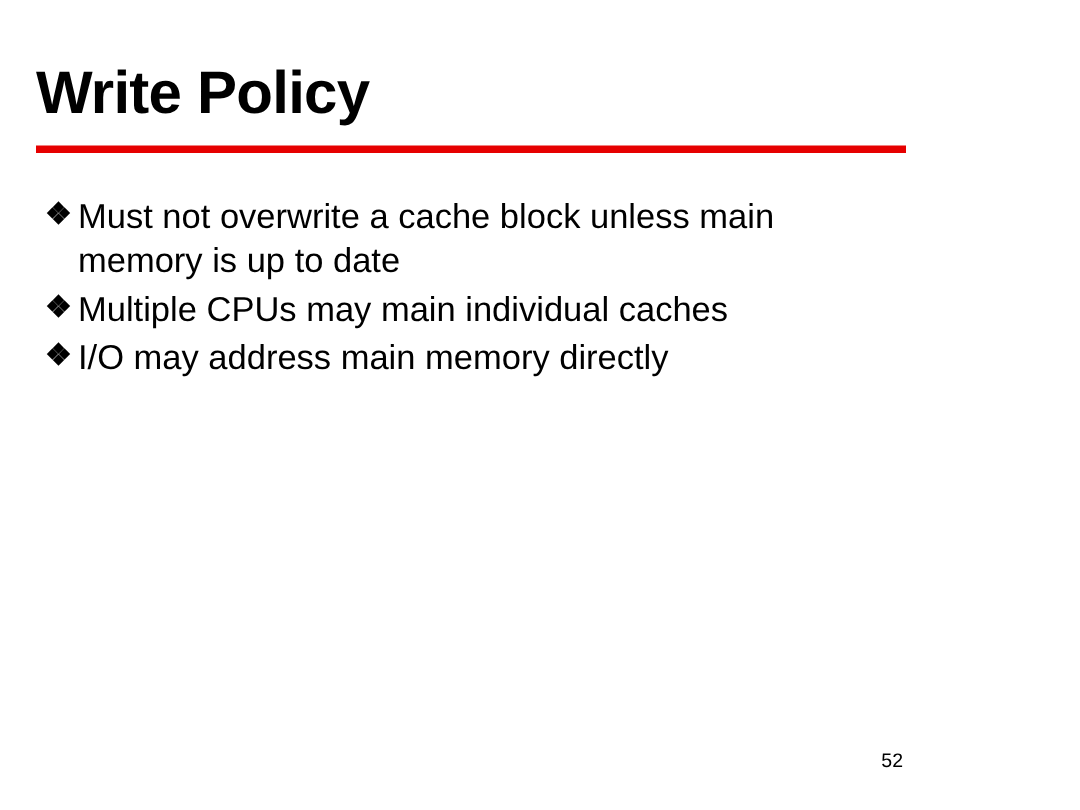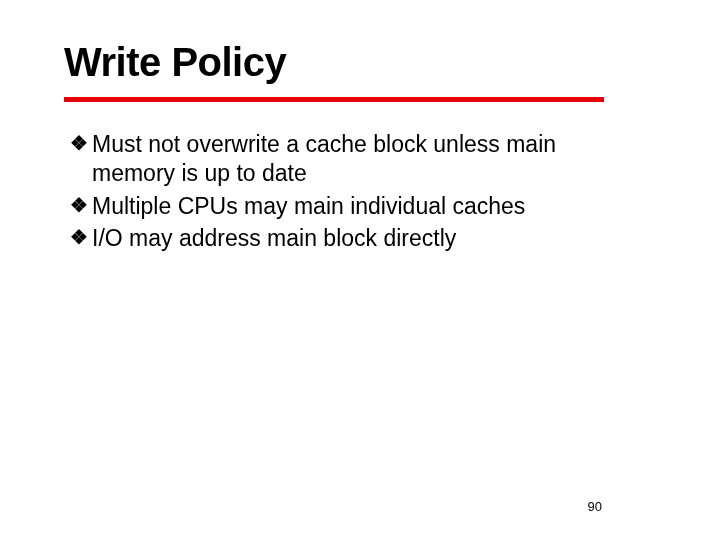--- a/index.html
+++ b/index.html
@@ -1,21 +1,21 @@
 <!DOCTYPE html>
 <html><head>
 <meta charset="utf-8">
 <style>
   * { margin: 0; padding: 0; box-sizing: border-box; }
   html, body { width: 720px; height: 540px; background: #fff; font-family: Verdana, Geneva, sans-serif; }
   .slide {
     width: 644px;
     height: 540px;
     position: relative;
-    padding: 40px 40px 30px 64px;
+    padding: 40px 40px 30px 24px;
   }
   .title {
     font-family: "Arial Black", Arial, sans-serif;
     font-weight: 900;
     font-size: 40px;
     color: #000;
     letter-spacing: -0.5px;
     margin-bottom: 12px;
   }
   .rule {
@@ -66,17 +66,17 @@
     <li>
       <span class="bullet-icon">❖</span>
       <span class="bullet-text">Must not overwrite a cache block unless main memory is up to date</span>
     </li>
     <li>
       <span class="bullet-icon">❖</span>
       <span class="bullet-text">Multiple CPUs may main individual caches</span>
     </li>
     <li>
       <span class="bullet-icon">❖</span>
-      <span class="bullet-text">I/O may address main block directly</span>
+      <span class="bullet-text">I/O may address main memory directly</span>
     </li>
   </ul>
-  <div class="pagenum">90</div>
+  <div class="pagenum">52</div>
 </div>
 
 </body></html>

